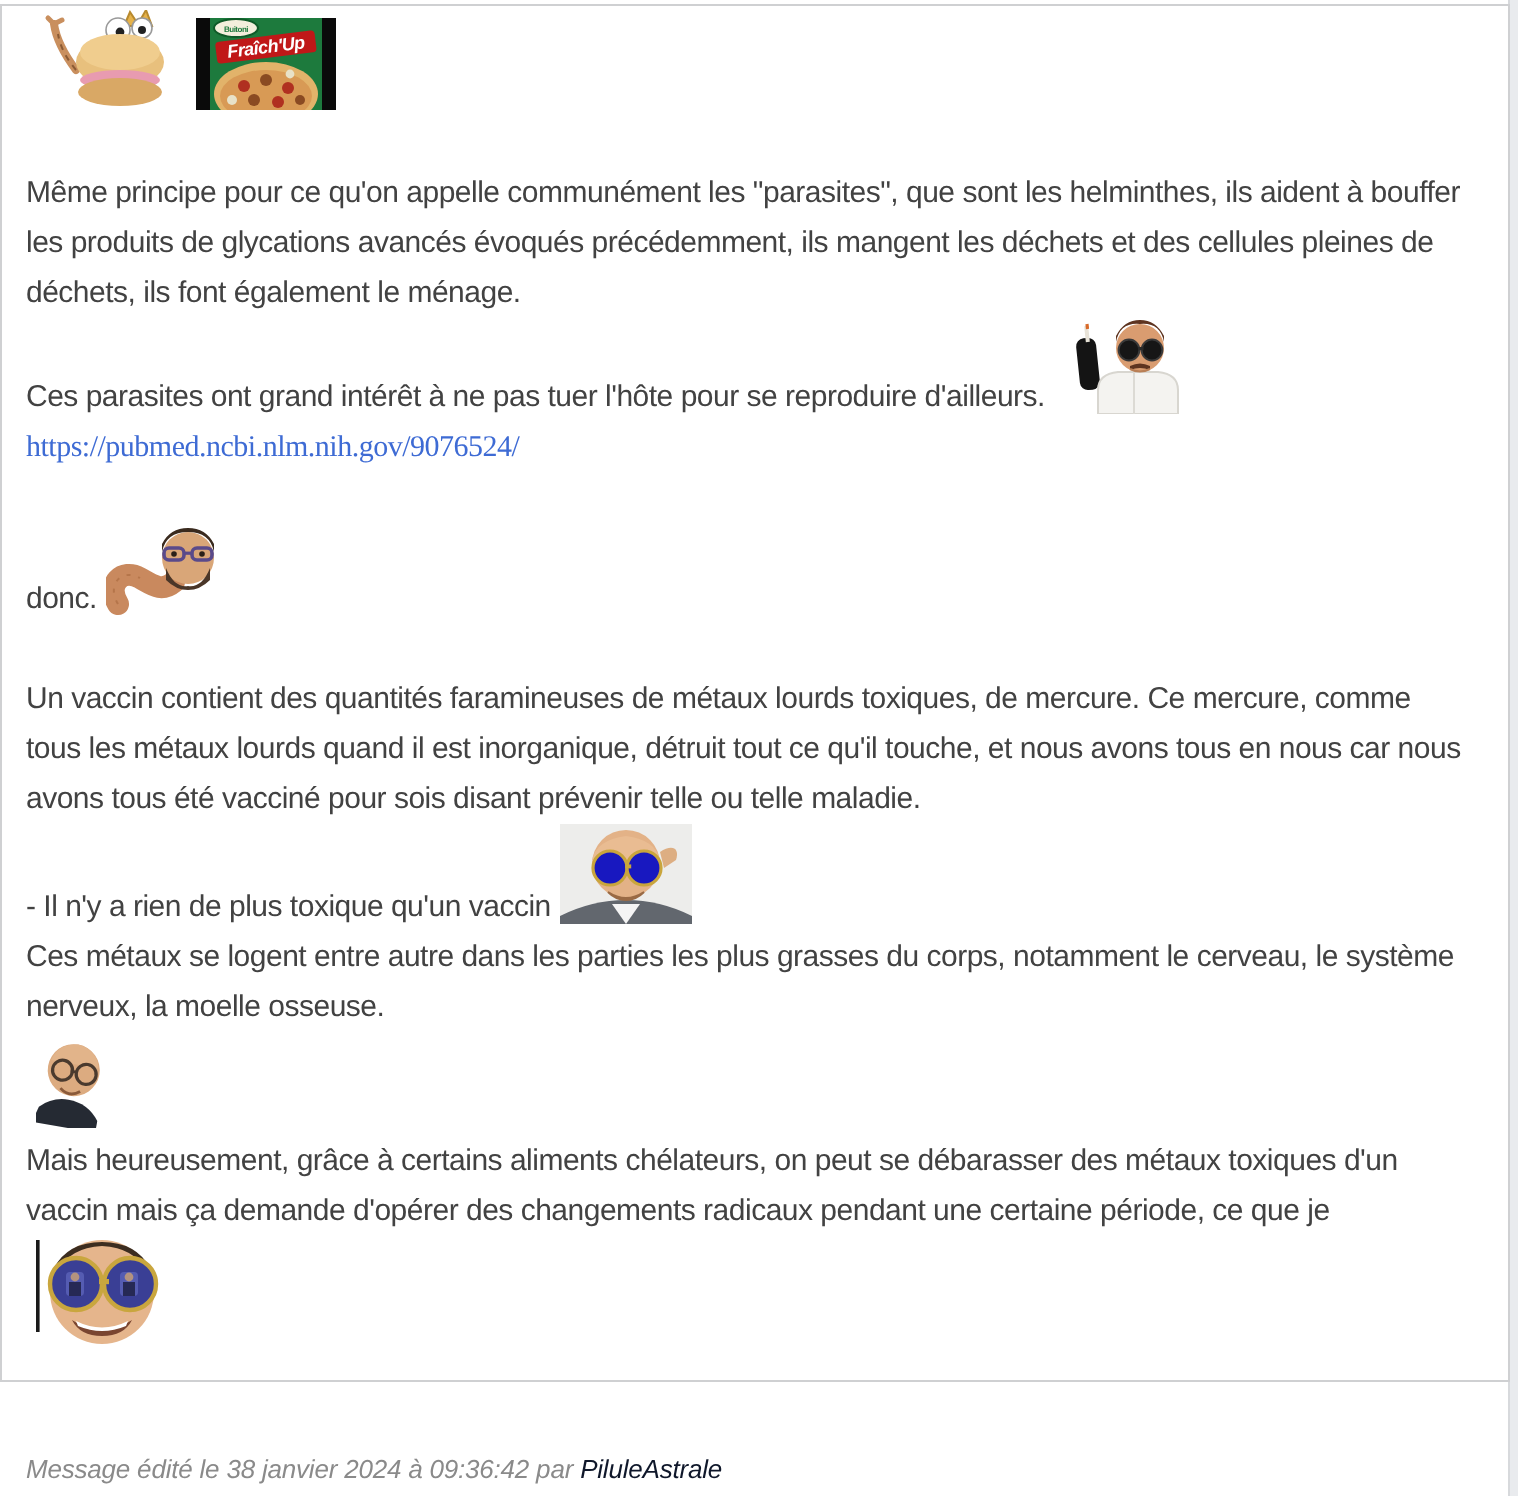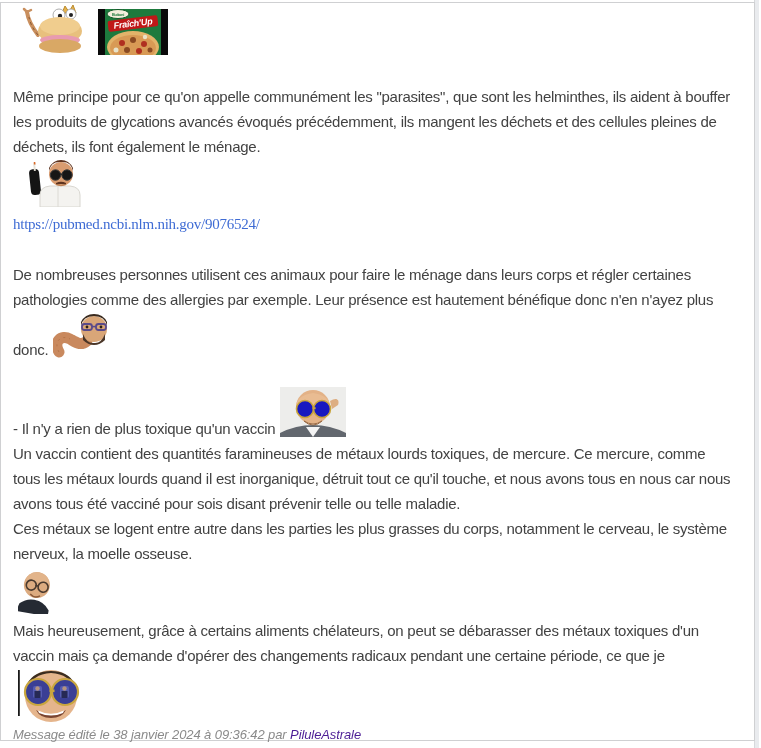--- a/index.html
+++ b/index.html
@@ -10,21 +10,21 @@
   .post-box { position:absolute; top:2px; left:0; width:755px;
     border:1px solid #cfd0d2; background:#fff; padding:2px 18px 14px 12px; }
   .post-text { font-size:15px; line-height:25px; color:#424242; letter-spacing:-0.25px; }
   .block { min-height:25px; }
   .spacer { height:25px; }
   .sticker { display:inline-block; vertical-align:text-bottom; margin:0 2px 0 5px; }
   .sticker svg { display:block; }
   a.post-link { color:#3e6bd4; text-decoration:none;font-family:Liberation Serif, serif; }
   .footer { position:absolute; top:727px; left:13px; font-size:13px; font-style:italic;
     color:#8a8a8a; letter-spacing:-0.1px; }
-  .footer a { color:#4c1d95; text-decoration:none; }
+  .footer a { color:#0f172a; text-decoration:none; }
 </style>
 </head>
 <body>
 
 <div class="scroll-track"></div>
 
 <div class="post-box post-text">
 
   <div class="block">
     <span class="sticker"><svg width="72" height="50" viewBox="0 0 72 50">
@@ -62,21 +62,21 @@
     </svg></span>
   </div>
 
   <div class="spacer"></div>
 
   <div class="block">
     <span>Même principe pour ce qu'on appelle communément les "parasites", que sont les helminthes, ils aident à bouffer les produits de glycations avancés évoqués précédemment, ils mangent les déchets et des cellules pleines de déchets, ils font également le ménage.</span>
   </div>
 
   <div class="block">
-    <span class="sticker"><svg width="64" height="48" viewBox="0 0 64 48">
+    <span>Ces parasites ont grand intérêt à ne pas tuer l'hôte pour se reproduire d'ailleurs.</span><span class="sticker"><svg width="64" height="48" viewBox="0 0 64 48">
       <rect x="12" y="10" width="10" height="26" rx="4" fill="#141414" transform="rotate(-6 17 23)"></rect>
       <rect x="15.5" y="4" width="2" height="8" fill="#e8e3d8" transform="rotate(-6 16.5 8)"></rect>
       <rect x="15.8" y="3" width="1.6" height="2.5" fill="#d86a2a" transform="rotate(-6 16.5 4)"></rect>
       <path d="M22,48 L22,36 Q22,28 32,27 L52,27 Q62,28 62,36 L62,48 Z" fill="#f4f3f0" stroke="#d8d6d0" stroke-width="1"></path>
       <path d="M40,27 L40,48" stroke="#dcdad4" stroke-width="1"></path>
       <circle cx="43" cy="15" r="12" fill="#d99c70"></circle>
       <path d="M31,12 Q33,2 43,3 Q53,2 55,12 L55,9 Q51,1 43,1 Q35,1 31,9 Z" fill="#5e3420"></path>
       <circle cx="37.5" cy="16" r="5.2" fill="#161616" stroke="#3a3a3a" stroke-width="1"></circle>
       <circle cx="49" cy="16" r="5.2" fill="#161616" stroke="#3a3a3a" stroke-width="1"></circle>
       <rect x="42" y="14.5" width="2.8" height="1.6" fill="#2a2a2a"></rect>
@@ -84,58 +84,55 @@
       <path d="M38,25.5 Q43,28 48,25.5" stroke="#b97f56" stroke-width="1" fill="none"></path>
     </svg></span>
   </div>
 
   <div class="block">
     <a class="post-link" href="#">https://pubmed.ncbi.nlm.nih.gov/9076524/</a>
   </div>
 
   <div class="spacer"></div>
 
-  <div class="block">
-    <span>De nombreuses personnes utilisent ces animaux pour faire le ménage dans leurs corps et régler certaines pathologies comme des allergies par exemple. Leur présence est hautement bénéfique donc n'en n'ayez plus</span>
-  </div>
 
   <div class="block">
     <span>donc.</span><span class="sticker"><svg width="62" height="46" viewBox="0 0 62 46">
       <path d="M6,40 C0,30 8,22 17,27 C24,31 28,34 34,29" stroke="#c9895e" stroke-width="11" fill="none" stroke-linecap="round"></path>
       <path d="M6,40 C0,30 8,22 17,27" stroke="#b5754a" stroke-width="1" fill="none" stroke-dasharray="2,4"></path>
       <circle cx="41" cy="17" r="13" fill="#d9a678"></circle>
       <path d="M28,14 Q30,4 41,4 Q52,4 54,14 L54,10 Q50,2 41,2 Q32,2 28,10 Z" fill="#3a2a1e"></path>
       <path d="M30,22 Q34,32 41,31 Q48,32 52,22 L52,28 Q47,33 41,33 Q35,33 30,28 Z" fill="#4a3628"></path>
       <rect x="29" y="12" width="10" height="6" rx="2.5" fill="none" stroke="#5a4a8a" stroke-width="1.8"></rect>
       <rect x="43" y="12" width="10" height="6" rx="2.5" fill="none" stroke="#5a4a8a" stroke-width="1.8"></rect>
       <rect x="39" y="13.8" width="4" height="1.6" fill="#5a4a8a"></rect>
       <circle cx="34" cy="15" r="1.4" fill="#2a2018"></circle>
           <circle cx="48" cy="15" r="1.4" fill="#2a2018"></circle>
     </svg></span>
   </div>
 
   <div class="spacer"></div>
 
   <div class="block">
+    <span>Un vaccin contient des quantités faramineuses de métaux lourds toxiques, de mercure. Ce mercure, comme tous les métaux lourds quand il est inorganique, détruit tout ce qu'il touche, et nous avons tous en nous car nous avons tous été vacciné pour sois disant prévenir telle ou telle maladie.</span>
+  </div>
+
+  <div class="block">
     <span>- Il n'y a rien de plus toxique qu'un vaccin</span><span class="sticker"><svg width="66" height="50" viewBox="0 0 66 50">
       <rect x="0" y="0" width="66" height="50" fill="#ededeb"></rect>
       <path d="M0,50 L0,46 Q16,38 33,38 Q50,38 66,46 L66,50 Z" fill="#62676e"></path>
       <path d="M26,40 L33,50 L40,40 Z" fill="#f4f4f4"></path>
       <circle cx="33" cy="20" r="17" fill="#e3b287"></circle>
       <path d="M16,18 Q18,8 33,6 Q48,8 50,18" fill="#e9bc92"></path>
       <path d="M50,14 C56,10 60,12 58,18 L52,22" fill="#ddae82"></path>
       <circle cx="25" cy="22" r="8.5" fill="#1818c0" stroke="#c9a53c" stroke-width="1.6"></circle>
       <circle cx="42" cy="22" r="8.5" fill="#1818c0" stroke="#c9a53c" stroke-width="1.6"></circle>
       <rect x="32.6" y="20.2" width="3" height="2" fill="#c9a53c"></rect>
       <path d="M24,34 Q33,40 42,34 Q38,38 33,38 Q28,38 24,34 Z" fill="#fff" stroke="#9a6a44" stroke-width="1"></path>
     </svg></span>
-  </div>
-
-  <div class="block">
-    <span>Un vaccin contient des quantités faramineuses de métaux lourds toxiques, de mercure. Ce mercure, comme tous les métaux lourds quand il est inorganique, détruit tout ce qu'il touche, et nous avons tous en nous car nous avons tous été vacciné pour sois disant prévenir telle ou telle maladie.</span>
   </div>
 
   <div class="block">
     <span>Ces métaux se logent entre autre dans les parties les plus grasses du corps, notamment le cerveau, le système nerveux, la moelle osseuse.</span>
   </div>
 
 
   <div class="block">
     <span class="sticker"><svg width="36" height="48" viewBox="0 0 36 48">
       <g transform="rotate(10 18 24)">

